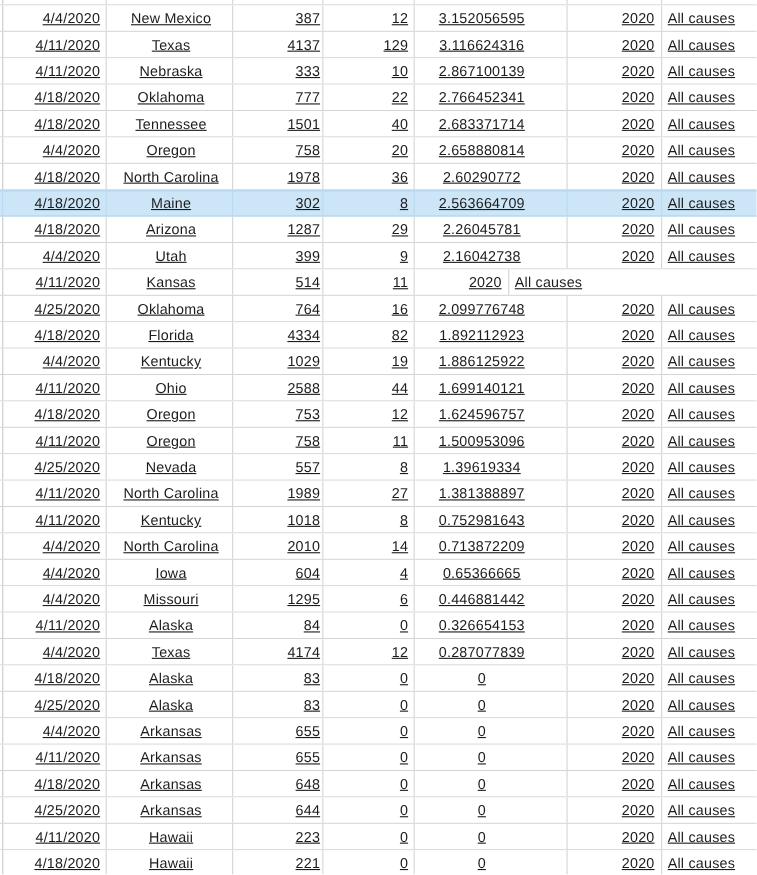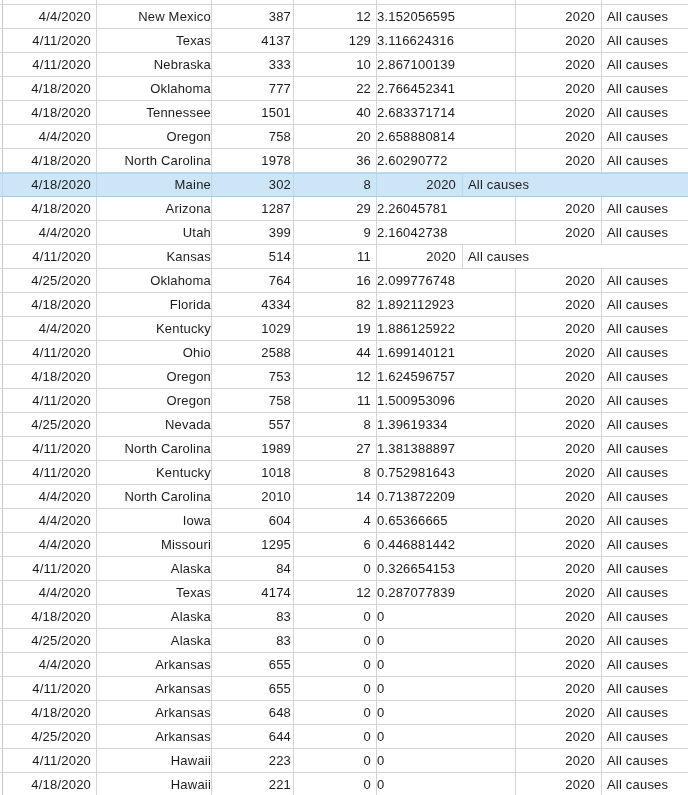--- a/index.html
+++ b/index.html
@@ -19,37 +19,38 @@
     color: #1c1c1c;
     cursor: cell;
   }
   .row {
     display: flex;
     height: 24px;
     line-height: 23px;
     border-bottom: 1px solid #d4d4d4;
     box-sizing: border-box;
     background: #ffffff;
+    text-decoration: underline;
   }
   .row.sliver {
     height: 5px;
   }
   .cell {
     box-sizing: border-box;
     border-right: 1px solid #d4d4d4;
     overflow: hidden;
     white-space: nowrap;
     height: 100%;
   }
   .c-edge  { width: 3px;  border-right-color: #c9c9c9; }
   .c-date  { width: 94px;  text-align: right; padding-right: 5px; }
-  .c-state { width: 115px; text-align: right;  padding-left: 3px; }
+  .c-state { width: 115px; text-align: center;  padding-left: 3px; }
   .c-num1  { width: 82px;  text-align: right; padding-right: 2px; }
   .c-num2  { width: 83px;  text-align: right; padding-right: 5px; }
-  .c-value { width: 139px; text-align: left; padding-right: 16px; }
+  .c-value { width: 139px; text-align: center; padding-right: 16px; }
   .c-year  { width: 86px;  text-align: right; padding-right: 6px; }
   .c-cause { width: 86px;  text-align: left;  padding-left: 5px; border-right: none; }
   .row.hl {
     background: #cde6f7;
     border-bottom: 1px solid #9fcbec;
     box-shadow: inset 0 1px 0 #aed6f1;
   }
   .row.hl .cell {
     border-right-color: #b9d9f0;
   }
@@ -140,20 +141,21 @@
         <div class="cell c-value">2.60290772</div>
         <div class="cell c-year">2020</div>
         <div class="cell c-cause">All causes</div>
       </div>
       <div class="row hl">
         <div class="cell c-edge"></div>
         <div class="cell c-date">4/18/2020</div>
         <div class="cell c-state">Maine</div>
         <div class="cell c-num1">302</div>
         <div class="cell c-num2">8</div>
+        <div class="cell c-value">2.563664709</div>
         <div class="cell c-year">2020</div>
         <div class="cell c-cause">All causes</div>
       </div>
       <div class="row">
         <div class="cell c-edge"></div>
         <div class="cell c-date">4/18/2020</div>
         <div class="cell c-state">Arizona</div>
         <div class="cell c-num1">1287</div>
         <div class="cell c-num2">29</div>
         <div class="cell c-value">2.26045781</div>

